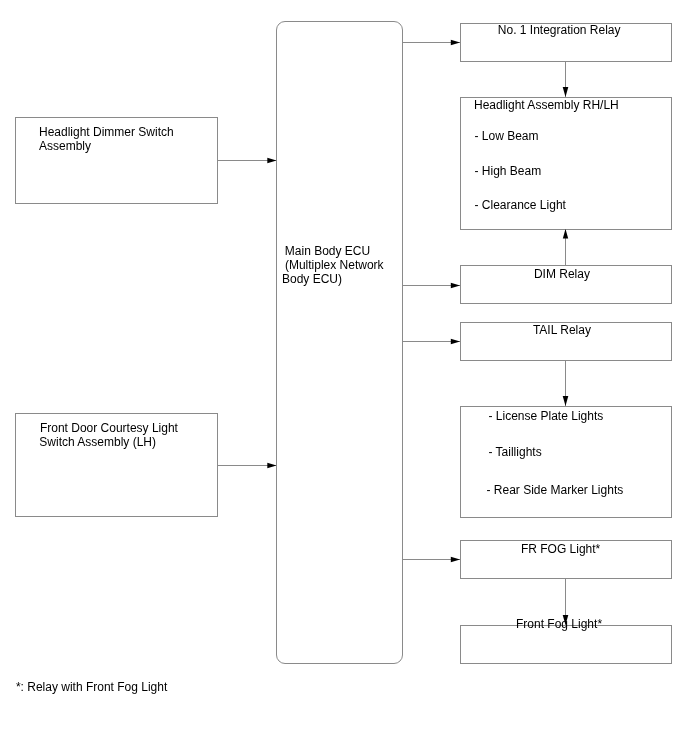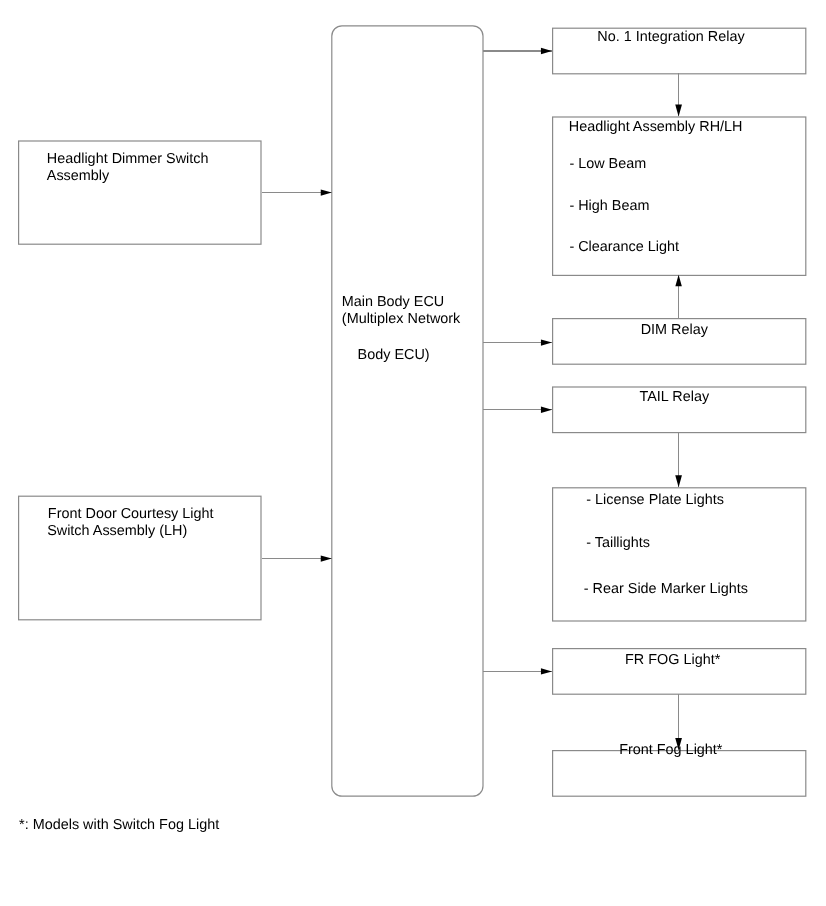--- a/index.html
+++ b/index.html
@@ -73,36 +73,36 @@
     </svg>
 
   <span class="lbl" style="left:39px;top:125.4px;">Headlight Dimmer Switch</span>
   <span class="lbl" style="left:39px;top:139.4px;">Assembly</span>
 
   <span class="lbl" style="left:39.9px;top:420.8px;">Front Door Courtesy Light</span>
   <span class="lbl" style="left:39.3px;top:434.6px;text-align:right;">Switch Assembly (LH)</span>
 
   <span class="lbl" style="left:284.8px;top:243.6px;">Main Body ECU</span>
   <span class="lbl" style="left:284.9px;top:257.8px;">(Multiplex Network</span>
-  <span class="lbl" style="left:298px;top:271.8px;margin-top:16px;">Body ECU)</span>
+  <span class="lbl" style="left:282px;top:271.8px;">Body ECU)</span>
 
   <span class="lbl" style="left:497.8px;top:23.0px;text-align:center;">No. 1 Integration Relay</span>
 
   <span class="lbl" style="left:474px;top:97.9px;">Headlight Assembly RH/LH</span>
   <span class="lbl" style="left:474.5px;top:128.8px;">- Low Beam</span>
   <span class="lbl" style="left:474.5px;top:163.8px;">- High Beam</span>
   <span class="lbl" style="left:474.5px;top:197.8px;text-align:center;">- Clearance Light</span>
 
   <span class="lbl" style="left:533.9px;top:266.7px;">DIM Relay</span>
 
   <span class="lbl" style="left:532.9px;top:322.9px;">TAIL Relay</span>
 
   <span class="lbl" style="left:488.5px;top:408.8px;">- License Plate Lights</span>
   <span class="lbl" style="left:488.5px;top:444.8px;">- Taillights</span>
   <span class="lbl" style="left:486.5px;top:482.8px;">- Rear Side Marker Lights</span>
 
   <span class="lbl" style="left:520.9px;top:541.8px;">FR FOG Light*</span>
 
   <span class="lbl" style="left:516px;top:617px;">Front Fog Light*</span>
 
-  <span class="lbl" style="left:15.9px;top:679.6px;">*: Models with Switch Fog Light</span>
+  <span class="lbl" style="left:15.9px;top:679.6px;">*: Relay with Front Fog Light</span>
 
 </div>
 
 </body></html>

